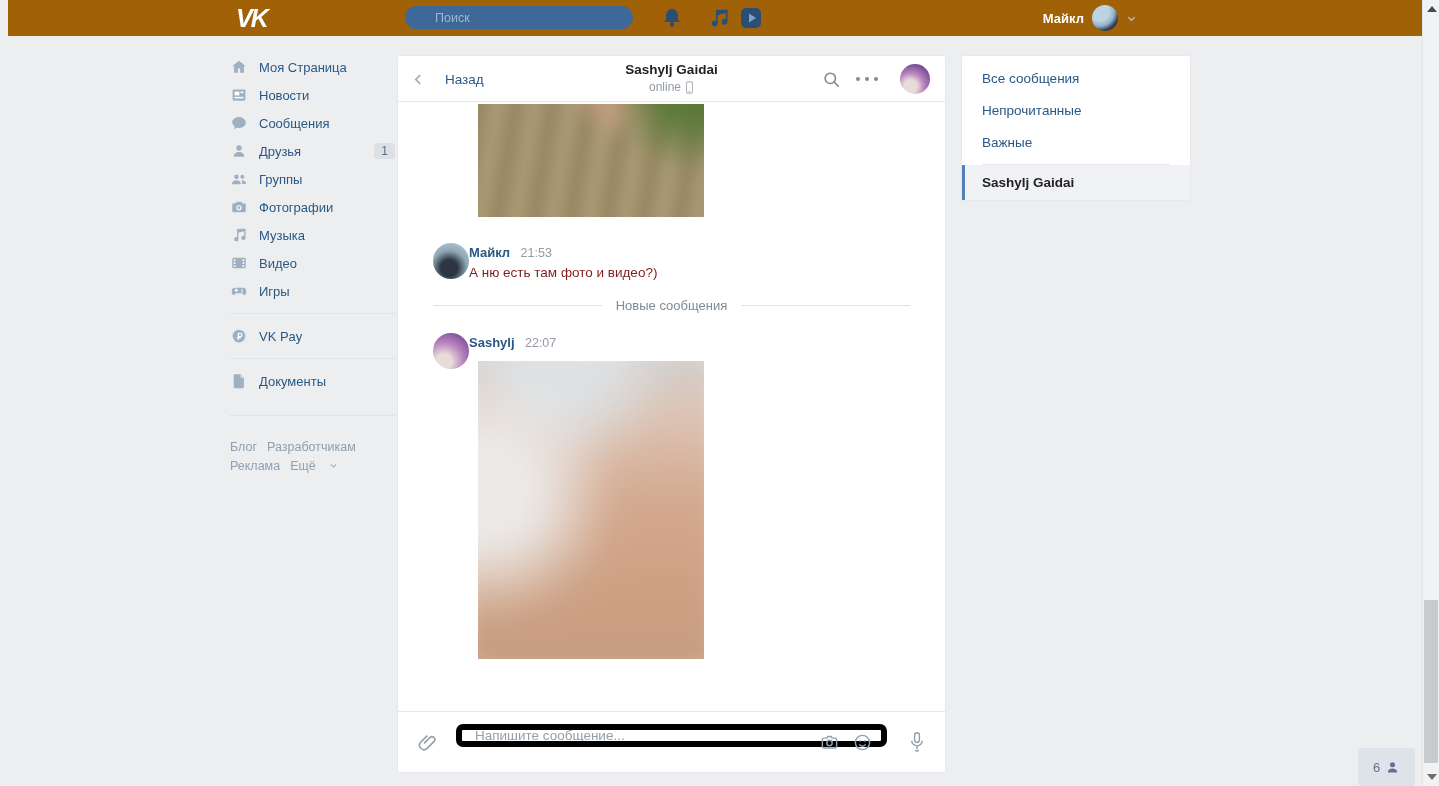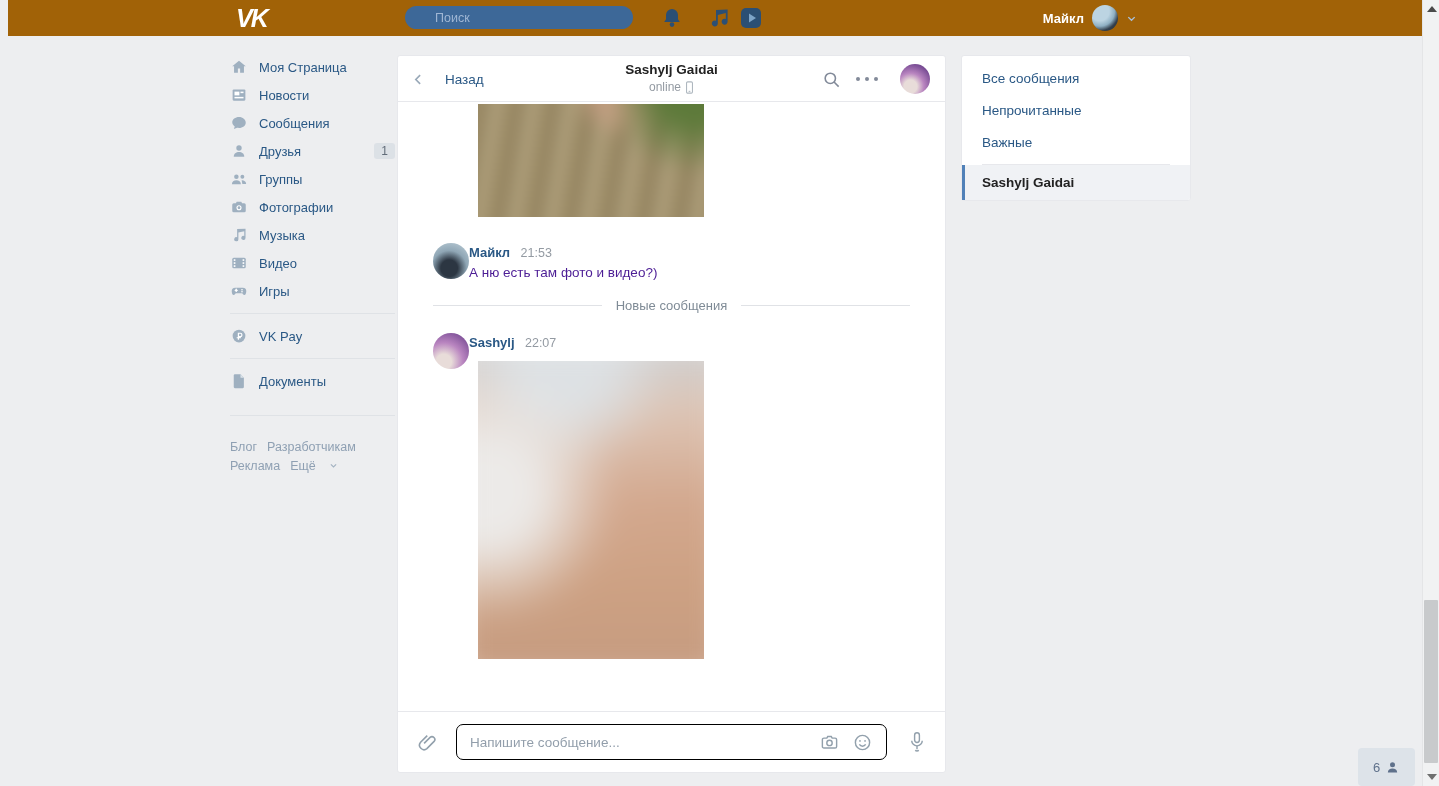--- a/index.html
+++ b/index.html
@@ -78,31 +78,31 @@
       linear-gradient(180deg, #cdd2d6 0%, #ddc4b4 22%, #d3a88e 48%, #cda183 72%, #c59b80 100%);
   }
   .msg { position:absolute; left:35px; display:flex; }
   .msg-1 { top:141px; }
   .msg-2 { top:231px; }
   .msg-av { width:36px; height:36px; border-radius:50%; flex:none; cursor:pointer; }
   .av-maikl { background:radial-gradient(circle at 45% 70%, #2c3642 0 26%, #8fa6b5 55%, #c3d3dc 100%); }
   .av-sashylj { background:radial-gradient(circle at 30% 80%, #e8dcd9 0 20%, #b985c0 50%, #7b4e96 85%, #5d3a78 100%); }
   .msg-name { font-size:13px; font-weight:bold; color:#2a5885; cursor:pointer; }
   .msg-time { font-size:12.5px; color:#939aa2; margin-left:6px; font-weight:normal; }
-  .msg-text { margin-top:4px; font-size:13.5px; color:#4c1d95; }
+  .msg-text { margin-top:4px; font-size:13.5px; color:#7f1d1d; }
   .new-divider { position:absolute; left:35px; right:35px; top:196px; display:flex;
     align-items:center; gap:14px; color:#7f8b96; font-size:13px; }
   .new-divider:before, .new-divider:after { content:""; flex:1; border-top:1px solid #e0e2e6; }
 
   .compose { position:absolute; left:0; right:0; bottom:0; height:61px;
     border-top:1px solid #e7e8ec; }
   .clip-ic { position:absolute; left:19px; top:21px; width:20px; height:20px;
     color:#92a0ac; cursor:pointer; }
-  .msg-input { position:absolute; left:58px; top:12px; width:431px; height:36px;
-    border:1px solid #000000; border-radius:7px; font-size:13.5px; color:#000;
+  .msg-input { position:absolute; left:58px; top:12px; width:431px; height:23px;
+    border:6px solid #000000; border-radius:7px; font-size:13.5px; color:#000;
     padding:0 72px 0 13px; outline:none; font-family:"Liberation Sans", sans-serif; }
   .msg-input::placeholder { color:#929eab; }
   .in-ic { position:absolute; top:21px; width:19px; height:19px; color:#92a0ac; cursor:pointer; }
   .mic-ic { position:absolute; right:19px; top:19px; width:18px; height:23px;
     color:#92a0ac; cursor:pointer; }
 
   
   .filters-card { position:absolute; left:961px; top:55px; width:230px;
     background:#fff; border:1px solid #e7e8ec; border-radius:3px; padding-top:6px; }
   .filter-item { height:32px; display:flex; align-items:center; padding:0 20px;

